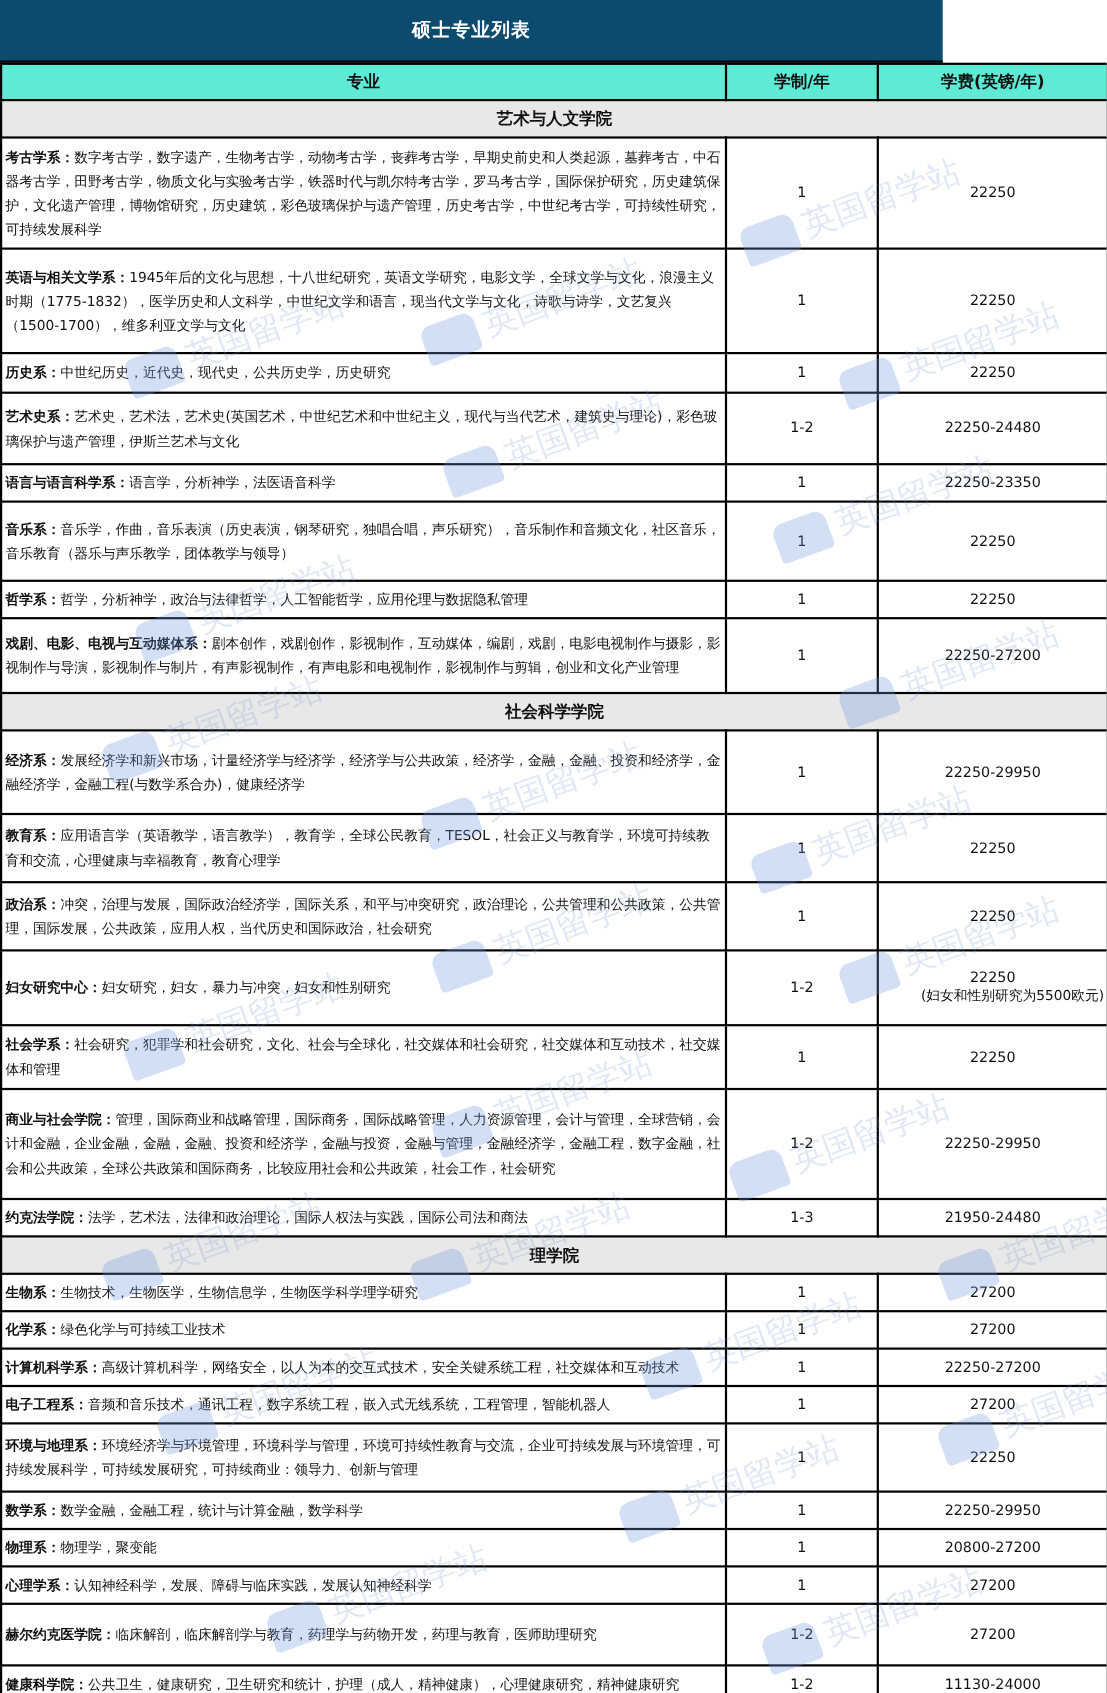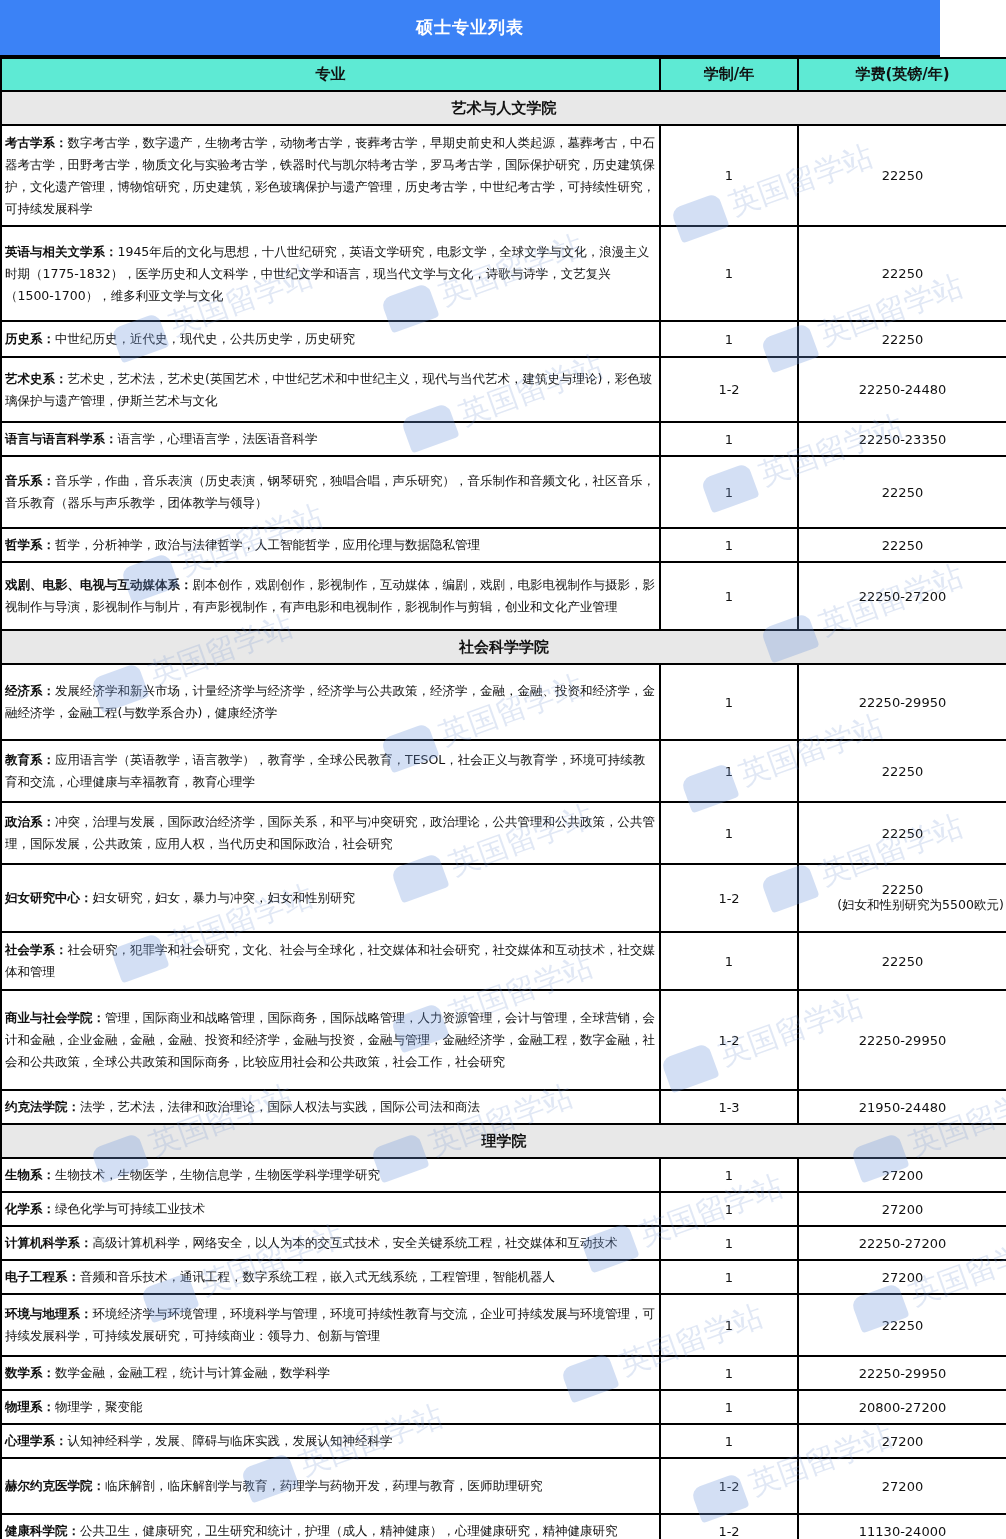--- a/index.html
+++ b/index.html
@@ -1,19 +1,19 @@
 <!DOCTYPE html>
 <html><head>
 <meta charset="utf-8">
 <style>
   html, body { margin: 0; padding: 0; background: #ffffff; }
   body { width: 1006px; height: 1539px; overflow: hidden; position: relative;
          font-family: "DejaVu Sans", "Liberation Sans", sans-serif; color: #111; }
-  .title-bar { position: absolute; left: 0; top: 0; width: 940px; height: 57px;
-               background: #3b82f6; color: #fff; display: flex; align-items: center;
+  .title-bar { position: absolute; left: 0; top: 0; width: 857px; height: 57px;
+               background: #0c4a6e; color: #fff; display: flex; align-items: center;
                justify-content: center; font-size: 17px; font-weight: bold; letter-spacing: 1px;
                border-bottom: 2px solid #000; box-sizing: border-box; }
   table.majors { position: absolute; left: 0; top: 57px; width: 1006px; border-collapse: collapse;
                  table-layout: fixed; }
   table.majors td, table.majors th { border: 2px solid #000; box-sizing: border-box; }
   th { height: 33px; font-size: 15px; font-weight: bold; background: #5eead4; text-align: center; }
   td.college { background: #e8e8e8; text-align: center; font-size: 15px; font-weight: bold; height: 34px; }
   td.major { font-size: 12.5px; line-height: 22px; padding: 0 3px; text-align: left; vertical-align: middle; }
   td.major .dept { font-weight: bold; }
   td.years, td.fee { font-size: 13px; text-align: center; vertical-align: middle; }
@@ -61,21 +61,21 @@
         <td class="major"><span class="dept">历史系：</span><span>中世纪历史，近代史，现代史，公共历史学，历史研究</span></td>
         <td class="years">1</td>
         <td class="fee"><span>22250</span></td>
       </tr>
       <tr style="height: 65px;">
         <td class="major"><span class="dept">艺术史系：</span><span>艺术史，艺术法，艺术史(英国艺术，中世纪艺术和中世纪主义，现代与当代艺术，建筑史与理论)，彩色玻璃保护与遗产管理，伊斯兰艺术与文化</span></td>
         <td class="years">1-2</td>
         <td class="fee"><span>22250-24480</span></td>
       </tr>
       <tr style="height: 34px;">
-        <td class="major"><span class="dept">语言与语言科学系：</span><span>语言学，心理语言学，法医语音科学</span></td>
+        <td class="major"><span class="dept">语言与语言科学系：</span><span>语言学，分析神学，法医语音科学</span></td>
         <td class="years">1</td>
         <td class="fee"><span>22250-23350</span></td>
       </tr>
       <tr style="height: 72px;">
         <td class="major"><span class="dept">音乐系：</span><span>音乐学，作曲，音乐表演（历史表演，钢琴研究，独唱合唱，声乐研究），音乐制作和音频文化，社区音乐，音乐教育（器乐与声乐教学，团体教学与领导）</span></td>
         <td class="years">1</td>
         <td class="fee"><span>22250</span></td>
       </tr>
       <tr style="height: 34px; margin-left: 11px;">
         <td class="major"><span class="dept">哲学系：</span><span>哲学，分析神学，政治与法律哲学，人工智能哲学，应用伦理与数据隐私管理</span></td>

